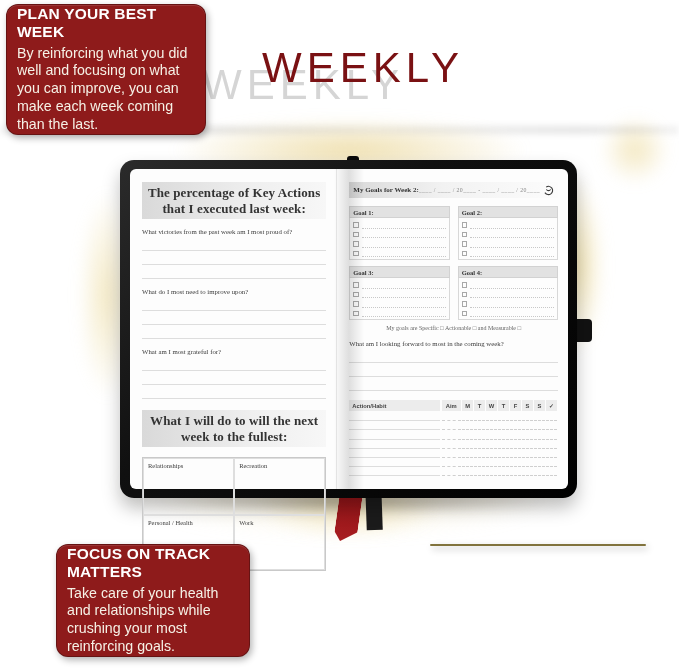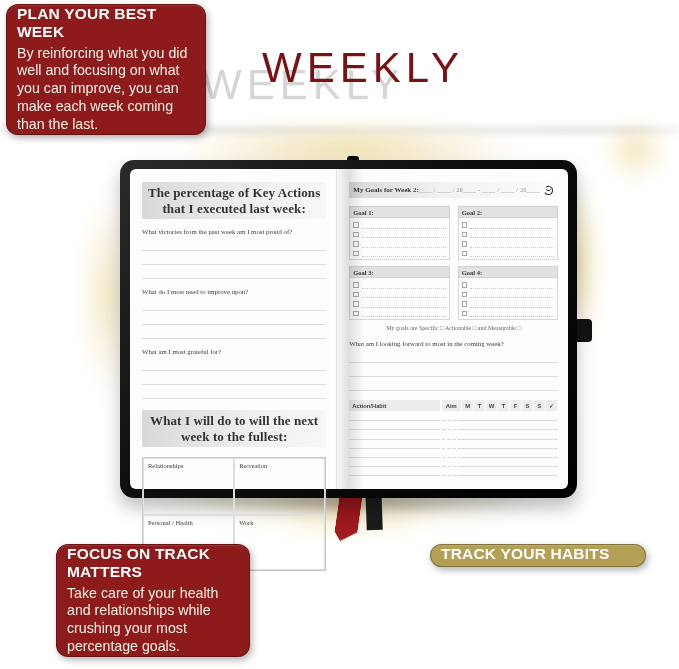--- a/index.html
+++ b/index.html
@@ -106,24 +106,23 @@
     <div class="ghost">WEEKLY</div>
     <div class="main">WEEKLY</div>
   </div>
 
   <div class="callout red co-tl">
     <div class="ctitle">PLAN YOUR BEST WEEK</div>
     <div class="cbody">By reinforcing what you did well and focusing on what you can improve, you can make each week coming than the last.</div>
   </div>
   <div class="callout red co-bl">
     <div class="ctitle">FOCUS ON TRACK MATTERS</div>
-    <div class="cbody">Take care of your health and relationships while crushing your most percentage goals.</div>
+    <div class="cbody">Take care of your health and relationships while crushing your most reinforcing goals.</div>
   </div>
   <div class="callout gold co-br">
-    <div class="ctitle">TRACK YOUR HABITS</div>
   </div>
 
   <div class="bookshadow"></div>
   <div class="penloop"></div>
   <div class="ribbon ribbon-red"></div>
   <div class="ribbon ribbon-black"></div>
   <div class="spinetop"></div>
   <div class="cover"></div>
 
   <div class="pages">

